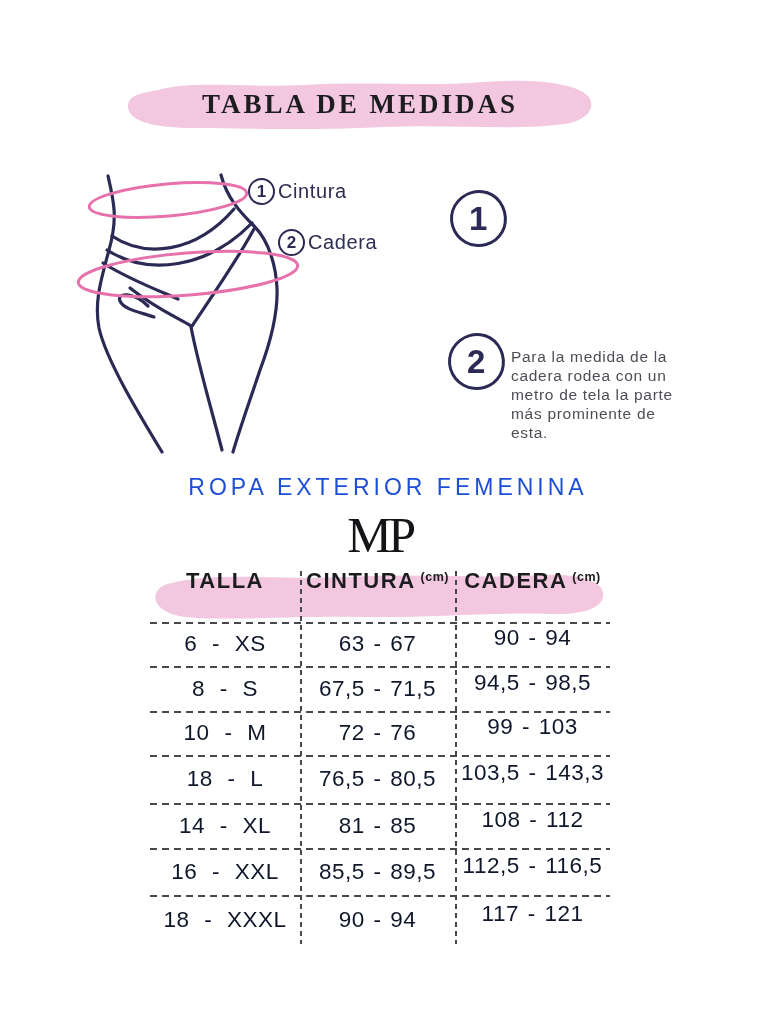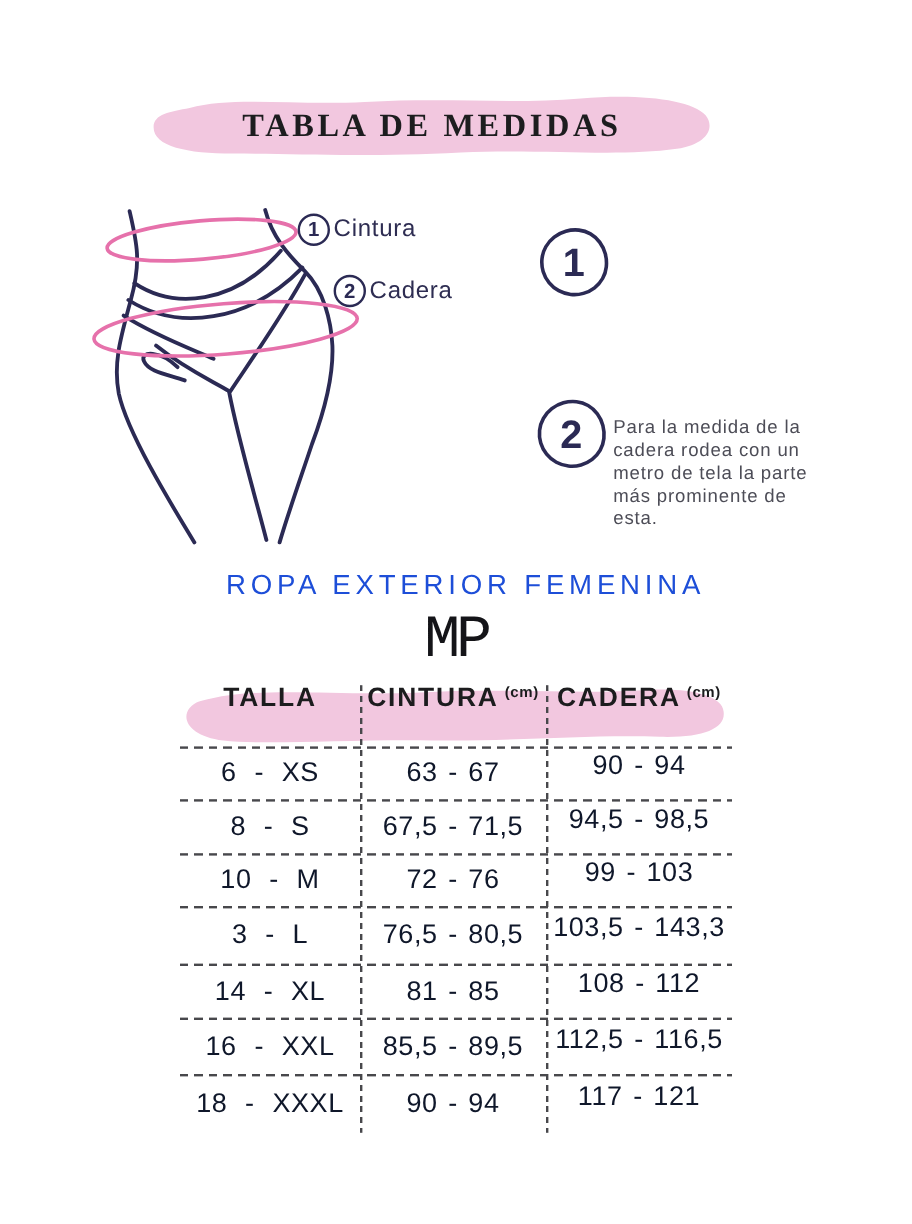--- a/index.html
+++ b/index.html
@@ -33,21 +33,21 @@
   .big-circle span{transform:rotate(-6deg);}
   .instruction-text{position:absolute;width:162px;margin:0;
         font-size:15.5px;line-height:19px;letter-spacing:0.7px;color:#4d4d57;}
   .instruction-text-1{left:511px;top:203px;}
   .instruction-text-2{left:511px;top:347px;}
 
   
   .category-heading{position:absolute;left:16px;right:0;top:474px;text-align:center;
         font-size:23px;letter-spacing:4px;color:#1d4ed8;}
   .brand-logo{position:absolute;left:0;right:0;top:506px;text-align:center;
-        font-family:Liberation Mono, monospace;font-size:50px;letter-spacing:-0.07em;
+        font-family:Liberation Serif, serif;font-size:50px;letter-spacing:-0.07em;
         color:#141418;}
 
   
   .size-table{position:absolute;left:150px;top:568px;width:460px;height:380px;}
   .table-blob{position:absolute;left:0;top:2px;width:458px;height:50px;}
   .vline{position:absolute;top:3px;height:373px;width:1.5px;
         background-image:repeating-linear-gradient(180deg,#48484c 0 5px,transparent 5px 9px);}
   .vline-1{left:150px;}
   .vline-2{left:305px;}
   .hline{position:absolute;left:0;width:460px;height:1.8px;
@@ -164,21 +164,21 @@
       <div class="td td-talla col-a">8 - S</div>
       <div class="td td-cintura col-b">67,5 - 71,5</div>
       <div class="td td-cadera col-c">94,5 - 98,5</div>
     </div>
     <div class="trow" style="top:143px;height:44px">
       <div class="td td-talla col-a">10 - M</div>
       <div class="td td-cintura col-b">72 - 76</div>
       <div class="td td-cadera col-c">99 - 103</div>
     </div>
     <div class="trow" style="top:187px;height:48px">
-      <div class="td td-talla col-a">3 - L</div>
+      <div class="td td-talla col-a">18 - L</div>
       <div class="td td-cintura col-b">76,5 - 80,5</div>
       <div class="td td-cadera col-c">103,5 - 143,3</div>
     </div>
     <div class="trow" style="top:235px;height:45px">
       <div class="td td-talla col-a">14 - XL</div>
       <div class="td td-cintura col-b">81 - 85</div>
       <div class="td td-cadera col-c">108 - 112</div>
     </div>
     <div class="trow" style="top:280px;height:47px">
       <div class="td td-talla col-a">16 - XXL</div>

